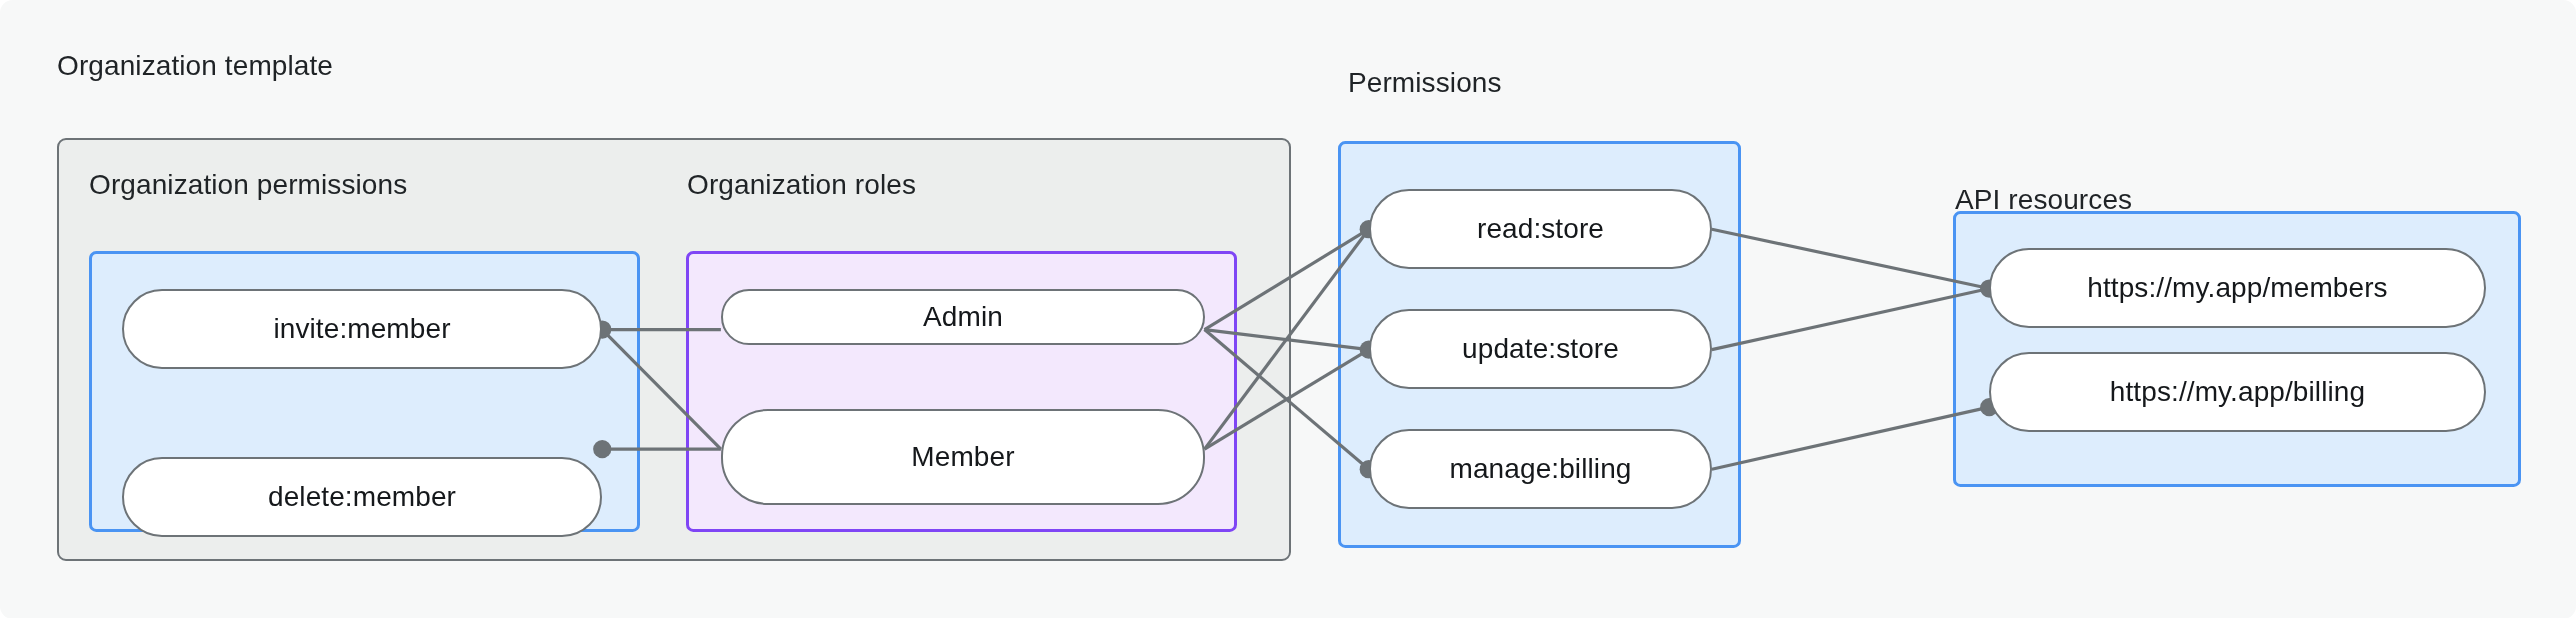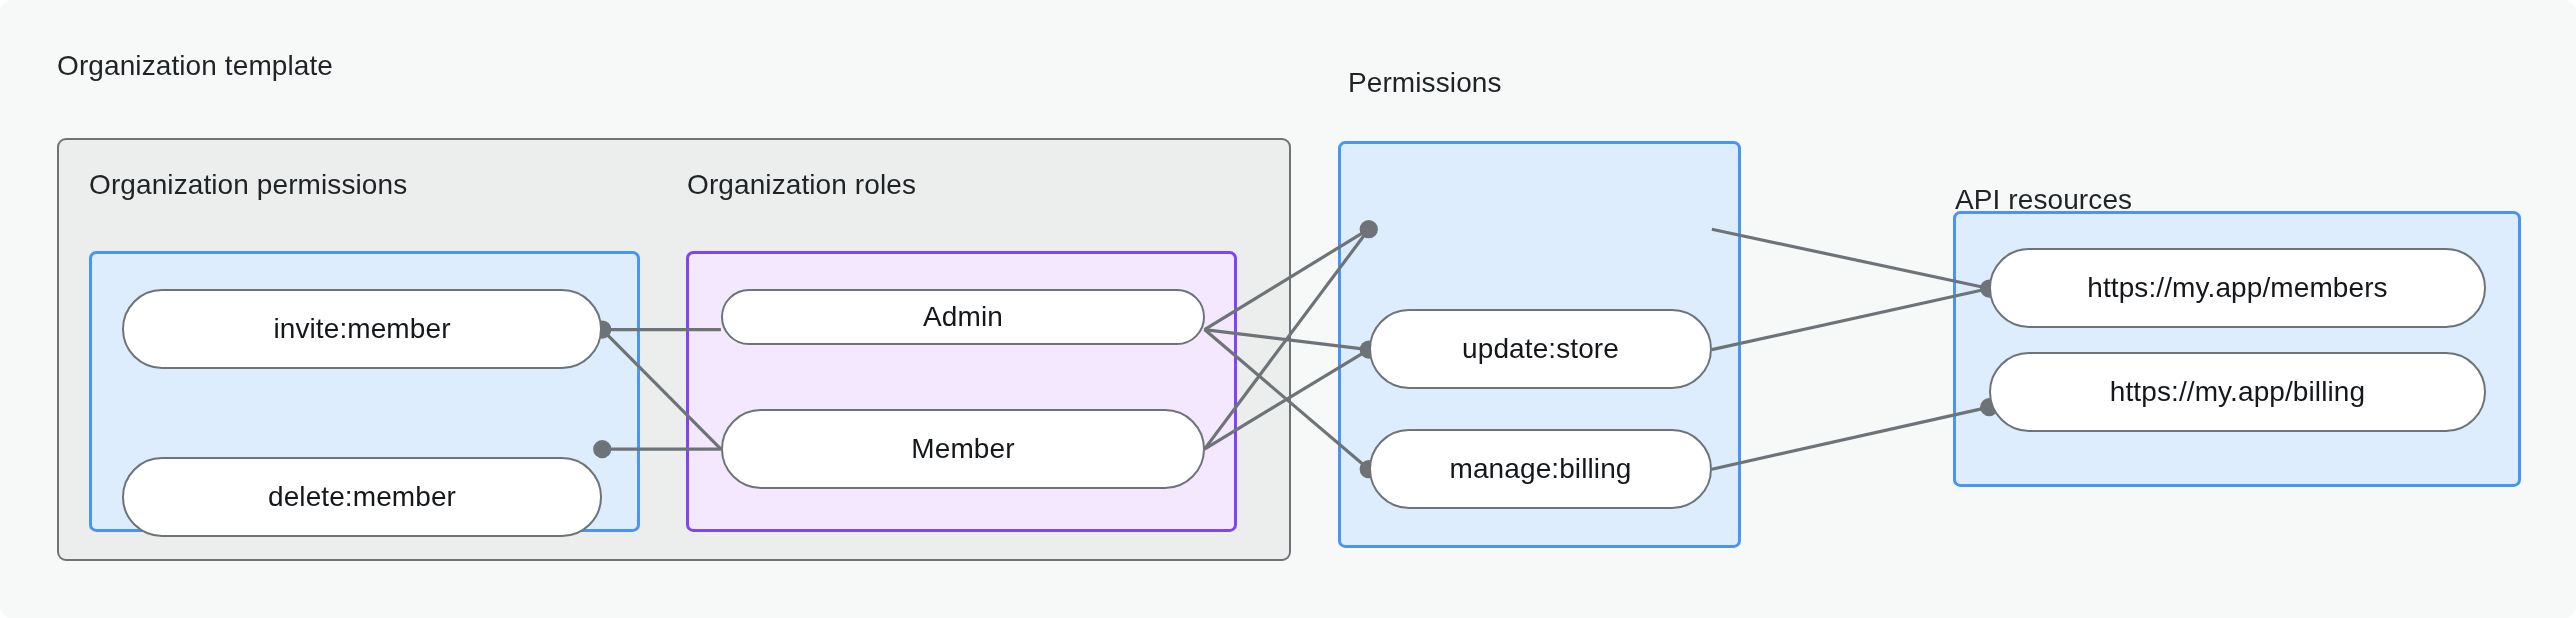--- a/index.html
+++ b/index.html
@@ -131,26 +131,27 @@
   <div class="pill" style="left:122px; top:289px; width:480px; height:80px;">invite:member</div>
 
   <div class="pill" style="left:122px; top:409px; width:480px; height:80px;margin-top:48px;">delete:member</div>
 
   <div class="sub-title" style="left:687px; top:169px;">Organization roles</div>
 
   <div class="purple-box" style="left:686px; top:251px; width:551px; height:281px;"></div>
 
   <div class="pill" style="left:721px; top:289px; width:484px; height:56px;">Admin</div>
 
-  <div class="pill" style="left:721px; top:409px; width:484px; height:80px;">Member</div>
+  <div class="pill" style="left:721px; top:409px; width:484px; height:96px;">Member</div>
 
   <div class="group-title" style="left:1348px; top:67px;">Permissions</div>
 
   <div class="blue-box" style="left:1338px; top:141px; width:403px; height:407px;"></div>
 
+  <div class="pill" style="left:1369px; top:189px; width:343px; height:80px;">read:store</div>
 
   <div class="pill" style="left:1369px; top:429px; width:343px; height:80px;">manage:billing</div>
 
   <div class="pill" style="left:1369px; top:309px; width:343px; height:80px;">update:store</div>
 
   <div class="group-title" style="left:1955px; top:137px;margin-top:47px;">API resources</div>
 
   <div class="blue-box" style="left:1953px; top:211px; width:568px; height:276px;"></div>
 
   <div class="pill" style="left:1989px; top:248px; width:497px; height:80px;">https://my.app/members</div>

